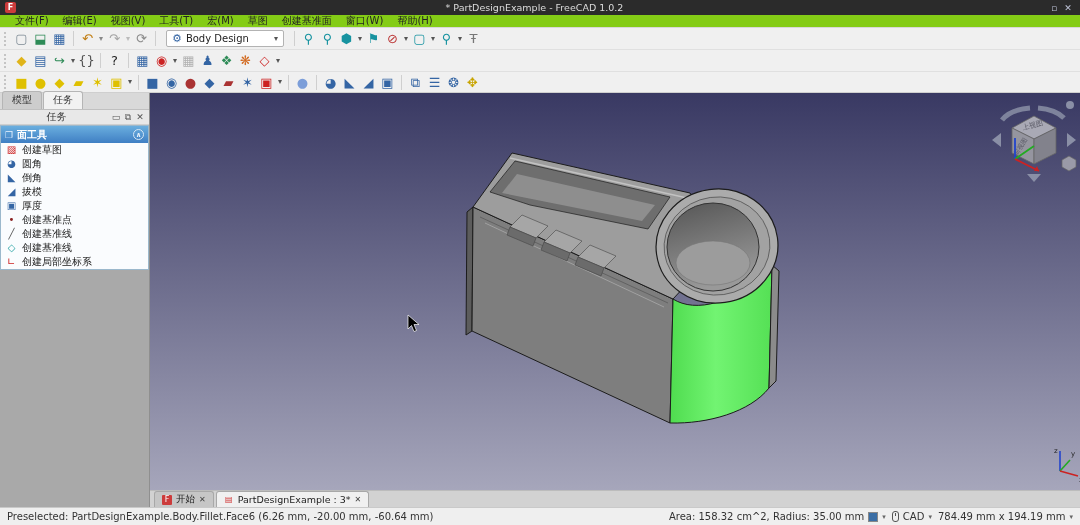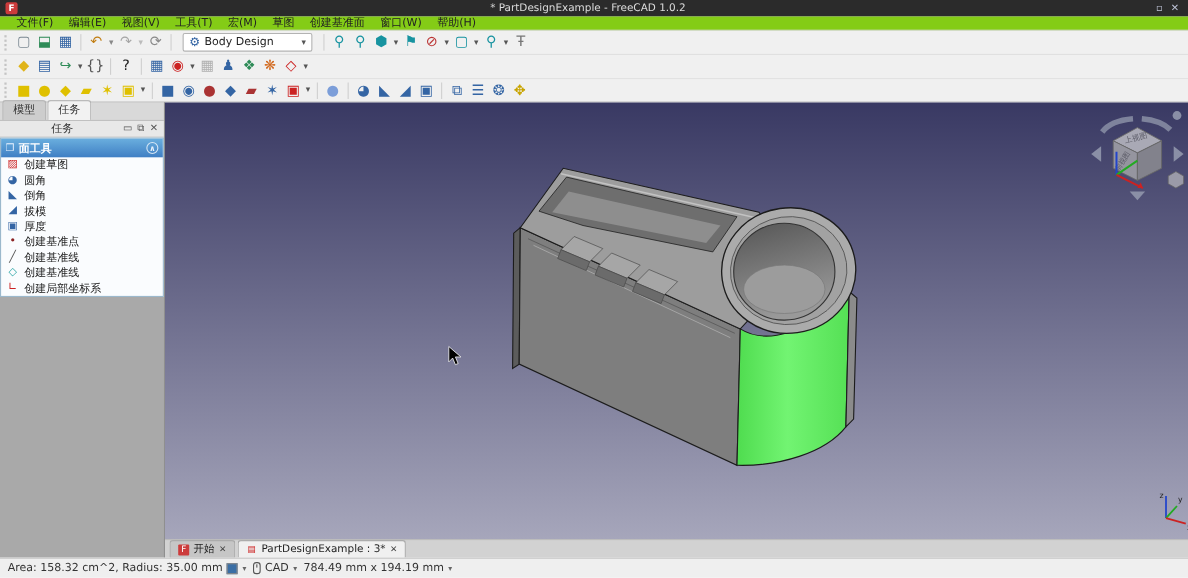--- a/index.html
+++ b/index.html
@@ -395,20 +395,21 @@
       </div>
         <div class="mdi-tab" style="background: rgb(240, 240, 240);">
         <span class="tab-icon" style="color: rgb(204, 34, 34); background: transparent;">▤</span>
         <span>PartDesignExample : 3*</span>
         <span class="tab-close">✕</span>
       </div>
       </div>
   </div>
 
   <div class="statusbar">
+    <span class="sb-left">Preselected: PartDesignExample.Body.Fillet.Face6 (6.26 mm, -20.00 mm, -60.64 mm)</span>
     <div class="sb-group">
       <span>Area: 158.32 cm^2, Radius: 35.00 mm</span>
       <span class="sb-swatch" style="background-color: rgb(58, 110, 165);"></span>
       <span class="sb-arrow">▾</span>
     </div>
     <div class="sb-group">
       <span class="mouse-icon"></span>
       <span>CAD</span>
       <span class="sb-arrow">▾</span>
     </div>

